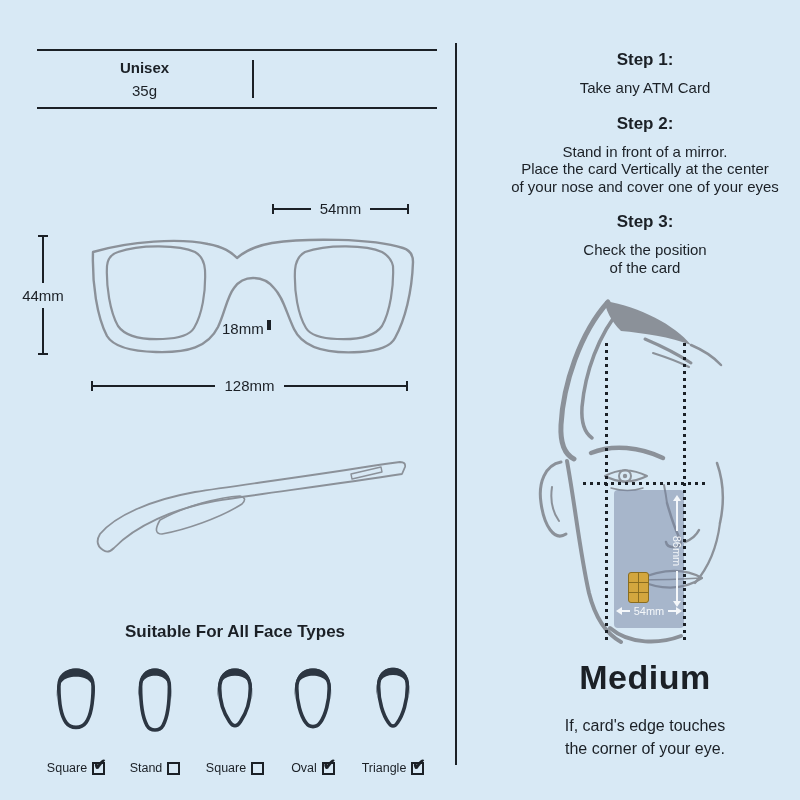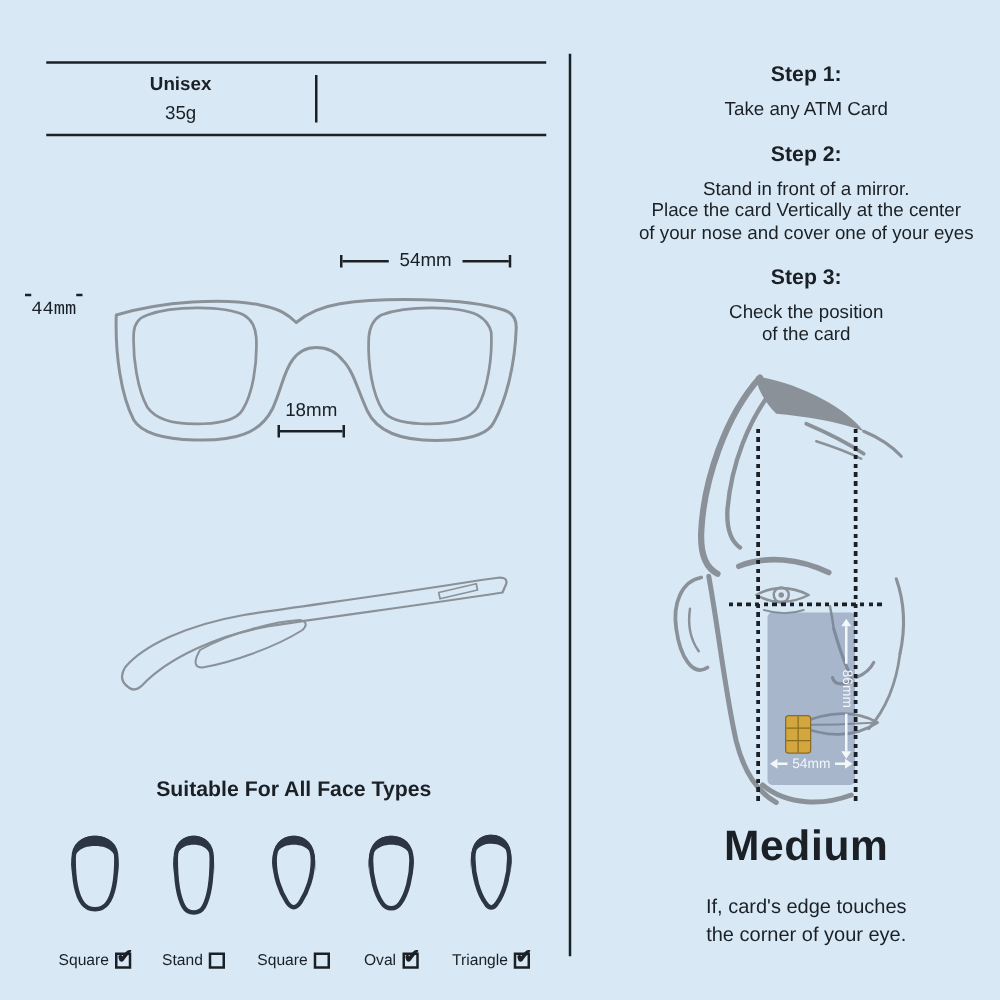--- a/index.html
+++ b/index.html
@@ -22,25 +22,25 @@
   .spec-cell.grow{flex:1;}
   .cell-divider{width:2px;background:var(--ink);margin:2px 0;}
   .spec-label{font-weight:bold;font-size:15px;line-height:1.3;}
   .spec-value{font-size:15px;line-height:1.3;}
 
   
   .hdim{display:flex;align-items:center;}
   .hdim .tick{width:2px;height:10px;background:var(--ink);}
   .hdim .bar{flex:1;height:2px;background:var(--ink);}
   .hdim .lbl{padding:0 9px;font-size:15px;line-height:1;white-space:nowrap;}
-  .vdim{display:flex;flex-direction:row;font-family:Liberation Mono, monospace;}
+  .vdim{display:flex;flex-direction:column;align-items:center;}
   .vdim .tick{height:2px;width:10px;background:var(--ink);}
   .vdim .bar{flex:1;width:2px;background:var(--ink);}
   .vdim .lbl{padding:5px 0;font-size:15px;line-height:1;white-space:nowrap;}
-  .dim-stack{display:flex;flex-direction:column;align-items:stretch;gap:3px;}
+  .dim-stack{display:flex;flex-direction:row;align-items:stretch;gap:3px;}
   .dim-stack .lbl{font-size:15px;text-align:center;}
 
   
   svg .sk{fill:none;stroke:var(--sketch-gray);stroke-linecap:round;stroke-linejoin:round;}
   svg .skf{fill:var(--sketch-gray);stroke:none;}
   svg .face-line{fill:none;stroke:var(--face-icon-dark);stroke-linecap:round;stroke-linejoin:round;}
   svg .face-fill{fill:var(--face-icon-dark);stroke:none;}
 
   
   .ft-heading{left:20px;top:622px;width:430px;text-align:center;font-weight:bold;font-size:17px;}
@@ -117,20 +117,27 @@
 
   <div class="abs dim-stack" style="left:222px;top:320px;width:54px">
     <div class="lbl">18mm</div>
     <div class="hdim" style="height:10px">
       <div class="tick"></div>
         <div class="bar"></div>
         <div class="tick"></div>
     </div>
   </div>
 
+  <div class="abs hdim" style="left:91px;top:378px;width:317px">
+    <div class="tick"></div>
+      <div class="bar"></div>
+    <div class="lbl">128mm</div>
+    <div class="bar"></div>
+      <div class="tick"></div>
+  </div>
 
   <svg class="abs" style="left:90px;top:452px" width="320" height="108" viewBox="0 0 320 108">
     <path class="sk" stroke-width="1.8" d="M13 98 Q4 92 10 82 C25 64 60 48 105 40 C150 33 220 24 295 12 L310 10 Q316 10 315 15 L312 22 C240 33 170 42 125 49 C85 56 45 74 24 96 Q18 102 13 98 Z"></path>
     <path class="sk" stroke-width="1.6" d="M70 68 C95 54 130 45 150 44 Q158 46 152 52 C130 66 95 78 72 82 Q62 82 70 68 Z"></path>
     <path class="sk" stroke-width="1.4" d="M261 22 L291 15 L292 20 L262 27 Z"></path>
   </svg>
 
 
   <div class="abs ft-heading">Suitable For All Face Types</div>
 

